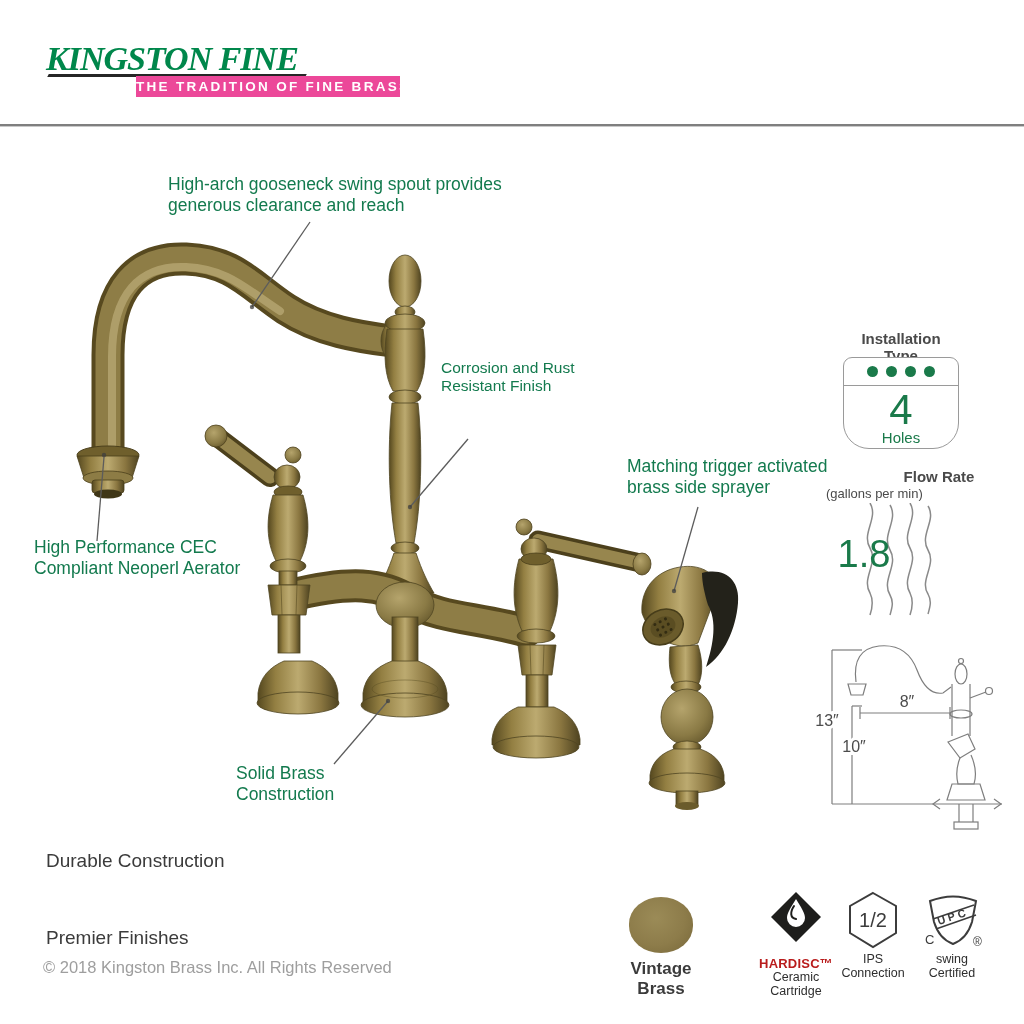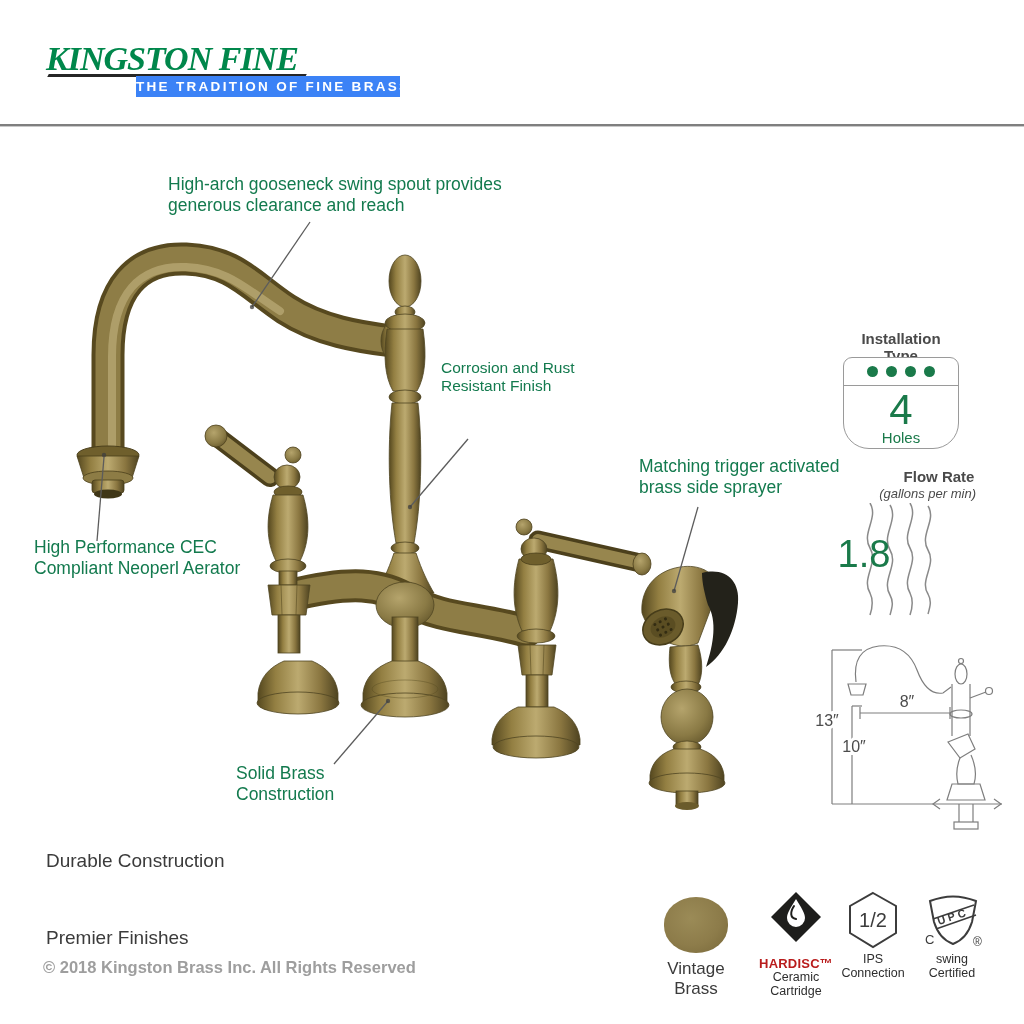--- a/index.html
+++ b/index.html
@@ -3,29 +3,29 @@
 <meta charset="utf-8">
 <style>
   html,body{margin:0;padding:0;background:#fff;}
   #canvas{position:relative;width:1024px;height:1024px;background:#fff;overflow:hidden;
           font-family:"Liberation Sans","DejaVu Sans",sans-serif;}
   .abs{position:absolute;}
   
   .logo-name{font-family:"Liberation Serif","DejaVu Serif",serif;font-style:italic;font-weight:bold;
              font-size:34px;color:#00874B;letter-spacing:-1px;white-space:nowrap;}
   .logo-underline{height:3px;background:#262626;transform:skewX(-28deg);}
-  .logo-tagline{background:#3b82f6;color:#fff;font-size:13.5px;font-weight:bold;letter-spacing:2.3px;
+  .logo-tagline{background:#ec4899;color:#fff;font-size:13.5px;font-weight:bold;letter-spacing:2.3px;
                 height:21px;line-height:21px;text-align:center;white-space:nowrap;}
   .divider{height:2px;background:#7f7f7f;border-bottom:1px solid #c9c9c9;}
   
   .callout{color:#137a4e;font-size:17.5px;line-height:1.18;font-weight:500;}
   .callout.small{font-size:15.5px;}
   
   .spec-title{color:#4a4a4a;font-size:15px;font-weight:bold;text-align:center;line-height:1.15;}
-  .spec-sub{color:#4a4a4a;font-size:13px;font-weight:normal;text-align:right;font-style:italic;}
+  .spec-sub{color:#4a4a4a;font-size:13px;font-weight:normal;text-align:left;}
   .install-box{width:114px;height:90px;border:1.5px solid #9a9a9a;border-radius:9px 9px 26px 26px;background:#fff;}
   .dots-row{height:27px;border-bottom:1.5px solid #9a9a9a;display:flex;align-items:center;justify-content:center;gap:8px;}
   .dot{width:11px;height:11px;border-radius:50%;background:#1a7a4a;}
   .holes-num{color:#1a7a4a;font-size:42px;line-height:44px;text-align:center;margin-top:2px;}
   .holes-lbl{color:#1a7a4a;font-size:15px;text-align:center;margin-top:-3px;}
   .flow-value{color:#1a7a4a;font-size:38px;text-align:center;}
   
   .feature{color:#3b3b3b;font-size:19px;}
   .copyright{color:#9e9e9e;font-size:16.5px;}
   .swatch{width:64px;height:56px;border-radius:50% / 48%;
@@ -44,21 +44,21 @@
   <div class="abs" style="left:46px;top:40px;width:360px;height:60px;">
     <div class="logo-name abs" style="left:0;top:0;">KINGSTON FINE</div>
     <div class="logo-underline abs" style="left:2px;top:34px;width:258px;"></div>
     <div class="logo-tagline abs" style="left:90px;top:36px;width:264px;">THE TRADITION OF FINE BRASS</div>
   </div>
   <div class="divider abs" style="left:0;top:124px;width:1024px;"></div>
 
   <div class="callout small abs" style="left:441px;top:359px;width:140px;">Corrosion and Rust Resistant Finish</div>
   <div class="callout abs" style="left:168px;top:174px;width:340px;">High-arch gooseneck swing spout provides generous clearance and reach</div>
   <div class="callout abs" style="left:34px;top:537px;width:235px;">High Performance CEC Compliant Neoperl Aerator</div>
-  <div class="callout abs" style="left:627px;top:456px;width:215px;margin-left:12px;">Matching trigger activated brass side sprayer</div>
+  <div class="callout abs" style="left:627px;top:456px;width:215px;">Matching trigger activated brass side sprayer</div>
   <div class="callout abs" style="left:236px;top:763px;width:110px;">Solid Brass Construction</div>
 
   <svg class="abs" style="left:30px;top:215px;" width="760" height="620" viewBox="0 0 760 620">
     <defs>
       <linearGradient id="brassH" x1="0" y1="0" x2="1" y2="0">
         <stop offset="0" stop-color="#55481f"></stop>
           <stop offset=".22" stop-color="#937f42"></stop>
         <stop offset=".5" stop-color="#bcaa70"></stop>
           <stop offset=".78" stop-color="#8a7640"></stop>
         <stop offset="1" stop-color="#4e4320"></stop>
@@ -252,23 +252,23 @@
     </g>
     <g fill="#4c4c4c" font-size="16" text-anchor="middle" paint-order="stroke" stroke="#ffffff" stroke-width="6">
       <text x="15" y="90">13″</text>
       <text x="42" y="116">10″</text>
       <text x="95" y="71">8″</text>
     </g>
   </svg>
 
   <div class="feature abs" style="left:46px;top:850px;">Durable Construction</div>
   <div class="feature abs" style="left:46px;top:927px;">Premier Finishes</div>
-  <div class="copyright abs" style="left:43px;top:958px;font-weight:bold;">© 2018 Kingston Brass Inc. All Rights Reserved</div>
-
-  <div class="abs" style="left:648px;top:897px;">
+  <div class="copyright abs" style="left:43px;top:958px;">© 2018 Kingston Brass Inc. All Rights Reserved</div>
+
+  <div class="abs" style="left:613px;top:897px;font-weight:bold;">
     <div class="swatch" style="margin-left:16px;"></div>
     <div class="swatch-lbl" style="width:96px;margin-top:6px;">Vintage Brass</div>
   </div>
 
   <div class="badge abs" style="left:763px;top:891px;width:66px;">
     <svg width="52" height="52" viewBox="0 0 52 52">
       <polygon points="26,1 51,26 26,51 1,26" fill="#1e1e1c"></polygon>
       <path d="M26 8 C21 16 17 22 17 27 A9 9 0 0 0 35 27 C35 22 31 16 26 8 Z" fill="#ffffff"></path>
       <path d="M24 15 C20 21 20 27 26 28" stroke="#1e1e1c" stroke-width="2" fill="none" stroke-linecap="round"></path>
     </svg>

